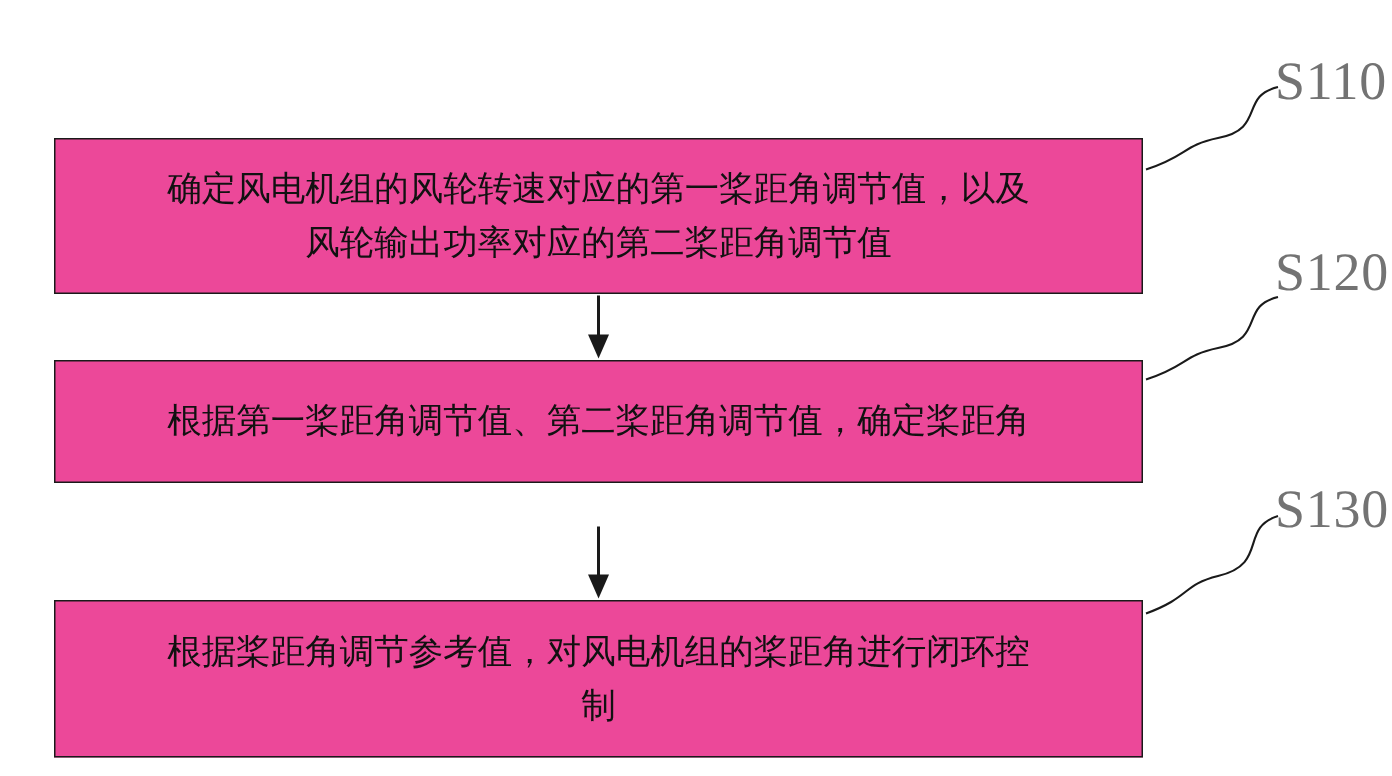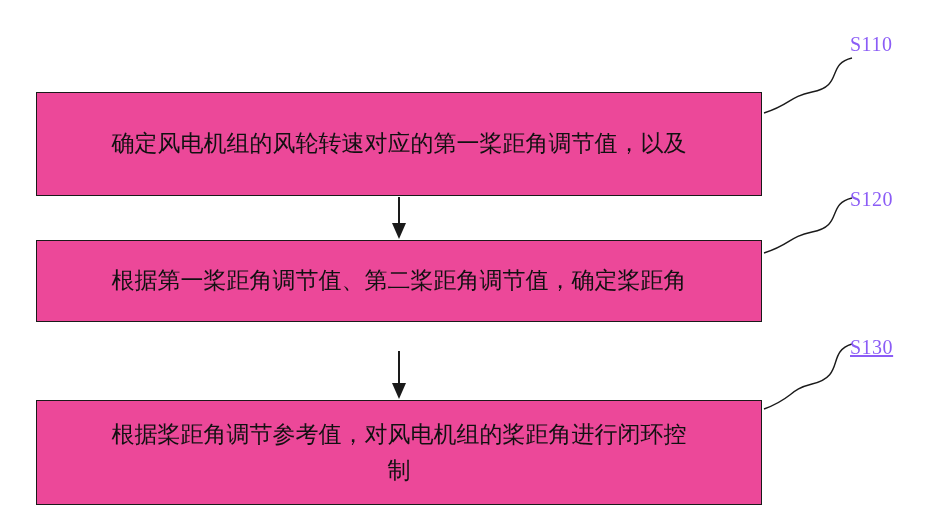--- a/index.html
+++ b/index.html
@@ -41,28 +41,28 @@
   }
   .flow-box .line {
     white-space: nowrap;
   }
   .box1 { top: 92px;  height: 104px; }
   .box2 { top: 240px; height: 82px; }
   .box3 { top: 400px; height: 105px; }
   .step-label {
     position: absolute;
     left: 850px;
-    font-size: 20px;
+    font-size: 36px;
     font-family: "Liberation Serif", "DejaVu Serif", serif;
-    color: #8b5cf6;
+    color: #737373;
     letter-spacing: 0.5px;
   }
   .label1 { top: 33px; }
-  .label2 { top: 188px; }
-  .label3 { top: 336px; text-decoration: underline; }
+  .label2 { top: 160px; }
+  .label3 { top: 318px; }
 </style>
 </head>
 <body>
 
 <div class="canvas">
 
   <svg class="overlay" width="928" height="517" viewBox="0 0 928 517" xmlns="http://www.w3.org/2000/svg">
 
     <g>
       <line x1="399" y1="197" x2="399" y2="225" stroke-width="2" stroke="#1a1a1a"></line>
@@ -76,20 +76,21 @@
 
     <path d="M 852 58 C 826 64, 844 86, 812 92 C 788 97, 792 104, 764 113" fill="none" stroke-width="1.4" stroke="#1a1a1a"></path>
 
     <path d="M 852 198 C 826 204, 844 226, 812 232 C 788 237, 792 244, 764 253" fill="none" stroke-width="1.4" stroke="#1a1a1a"></path>
 
     <path d="M 852 344 C 826 352, 846 376, 812 384 C 788 390, 794 398, 764 409" fill="none" stroke-width="1.4" stroke="#1a1a1a"></path>
   </svg>
 
   <div class="flow-box box1">
     <div class="line">确定风电机组的风轮转速对应的第一桨距角调节值，以及</div>
+    <div class="line">风轮输出功率对应的第二桨距角调节值</div>
   </div>
 
   <div class="flow-box box2">
     <div class="line">根据第一桨距角调节值、第二桨距角调节值，确定桨距角</div>
   </div>
 
   <div class="flow-box box3">
     <div class="line">根据桨距角调节参考值，对风电机组的桨距角进行闭环控</div>
     <div class="line">制</div>
   </div>

